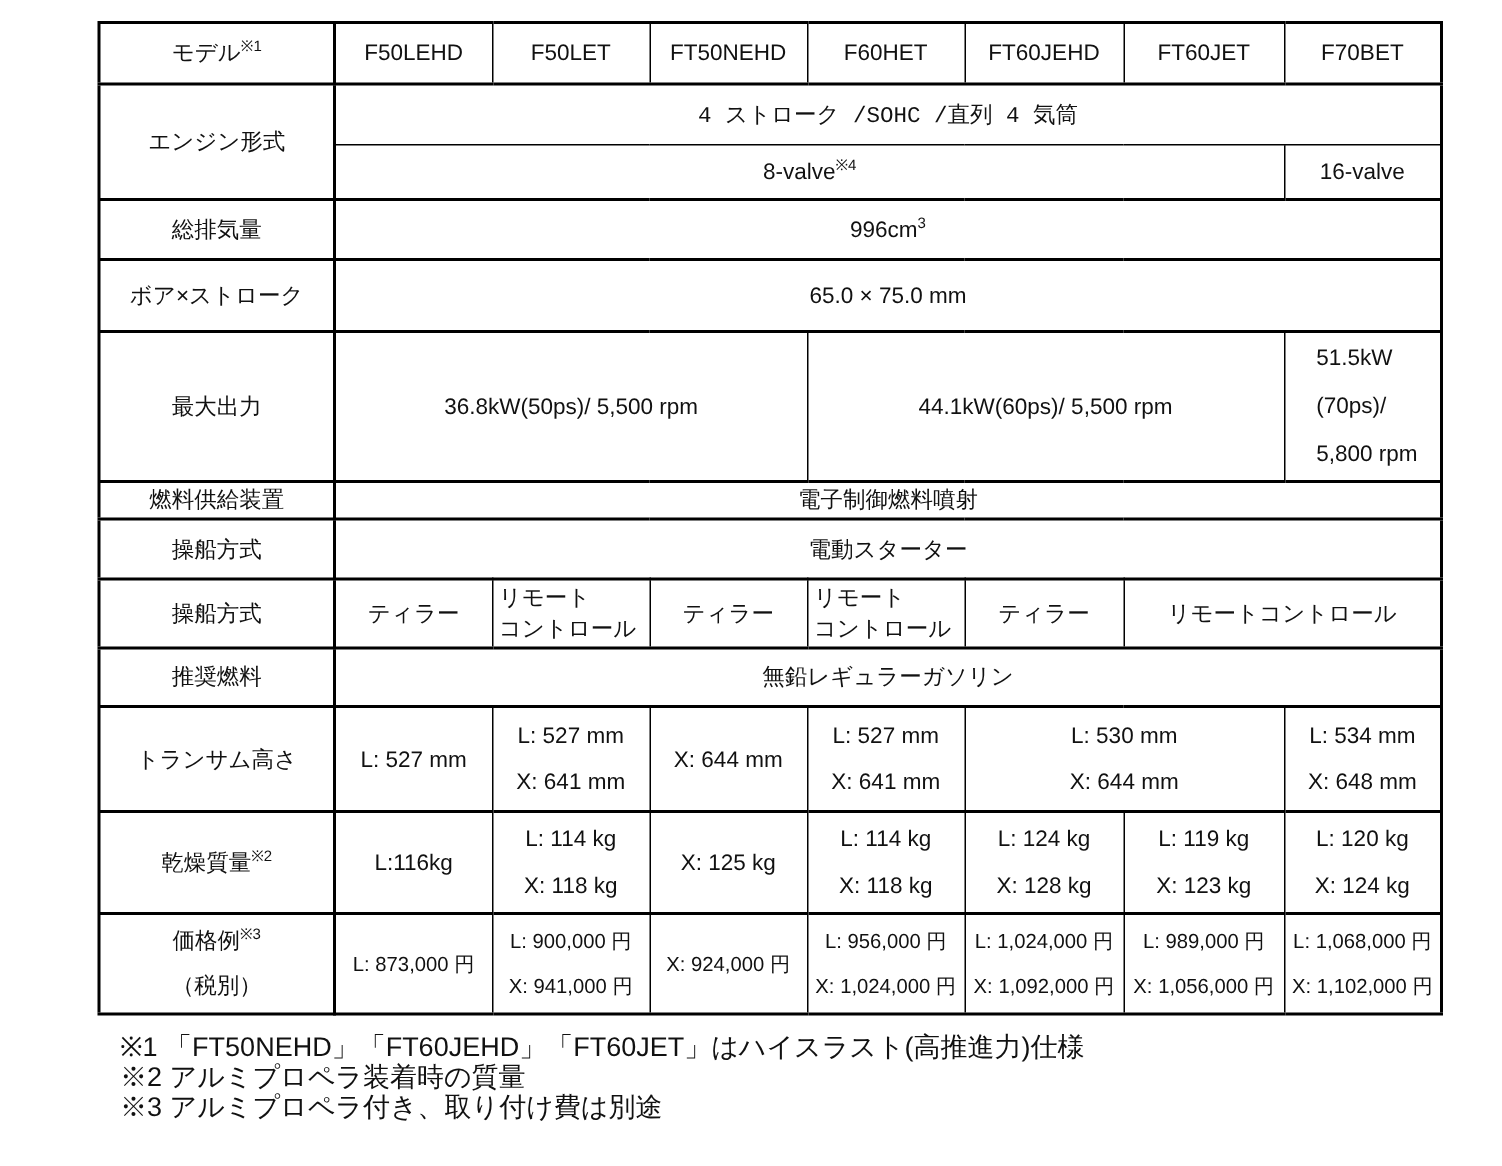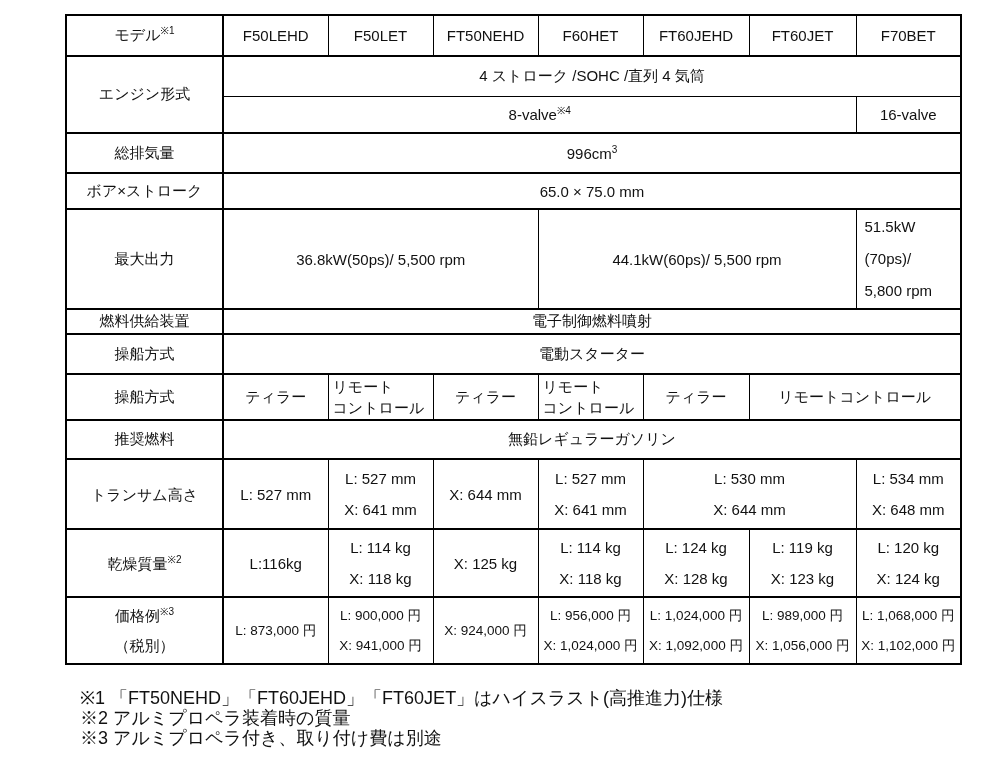--- a/index.html
+++ b/index.html
@@ -24,44 +24,44 @@
     border: 1px solid #000;
     border-top-width: 2px;
     border-bottom-width: 2px;
     text-align: center;
     vertical-align: middle;
     font-weight: normal;
     padding: 1px 2px;
     overflow: hidden;
   }
   .spec .label-cell { border-right-width: 2px; }
-  .spec .thin-b { border-bottom-width: 1px; }
+  .spec .thin-b { border-bottom-width: 1px; font-family: Liberation Mono, monospace; }
   .spec .thin-t { border-top-width: 1px; }
   .spec .left { text-align: left; padding-left: 5px; }
   .spec .pre { white-space: pre-line; }
   sup { font-size: 10px; vertical-align: super; line-height: 0; }
 
   tr.r-header  { height: 41px; }
   tr.r-eng1    { height: 40px; }
   tr.r-eng2    { height: 37px; }
   tr.r-disp    { height: 40px; }
-  tr.r-bore    { height: 36px; }
+  tr.r-bore    { height: 48px; }
   tr.r-out     { height: 100px; }
   tr.r-fuelsys { height: 25px; }
   tr.r-start   { height: 40px; }
   tr.r-steer   { height: 45px; }
   tr.r-fuel    { height: 39px; }
   tr.r-transom { height: 70px; }
   tr.r-weight  { height: 68px; }
   tr.r-price   { height: 67px; }
 
   tr.r-transom td, tr.r-weight td { line-height: 31px; margin-left: 16px; }
   tr.r-price td { line-height: 30px; font-size: 13.5px; }
   tr.r-price td.label-cell { font-size: 15px; }
-  tr.r-out td.multi { line-height: 32px; padding-left: 8px; }
+  tr.r-out td.multi { line-height: 32px; padding-left: 21px; }
   tr.r-steer td.two { line-height: 21px; padding-left: 4px; }
 
   .footnotes {
     position: absolute; left: 80px; top: 688px;
     font-size: 18px; line-height: 20px;
     color: #111111;
   }
 </style>
 </head>
 <body>

